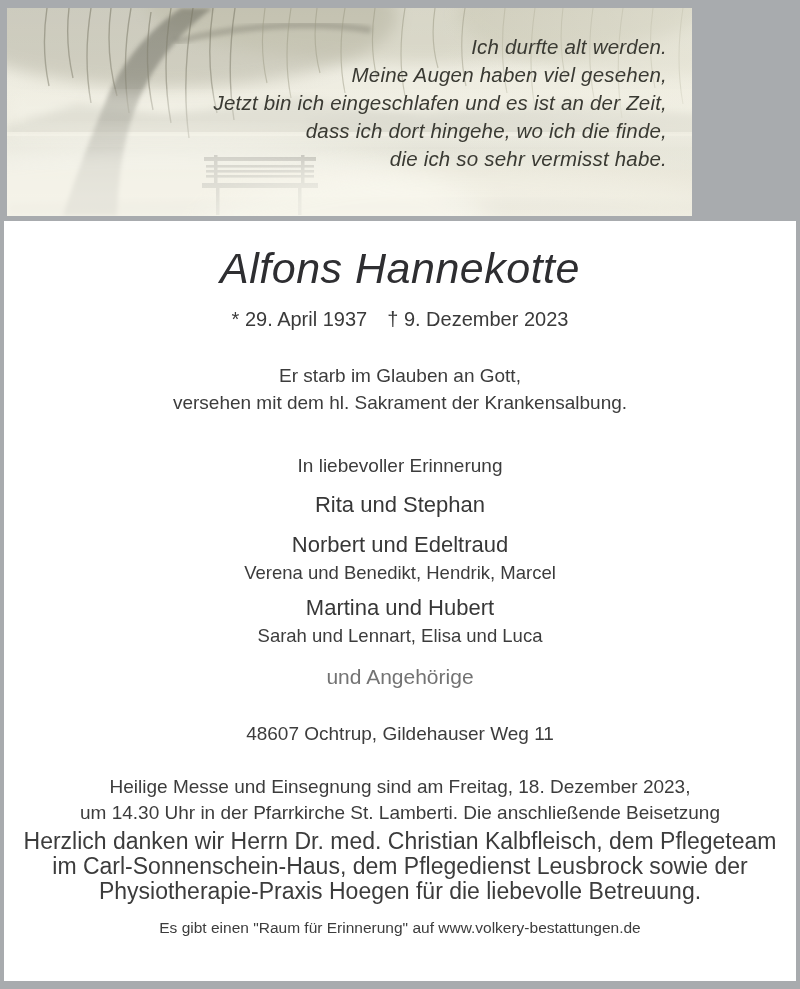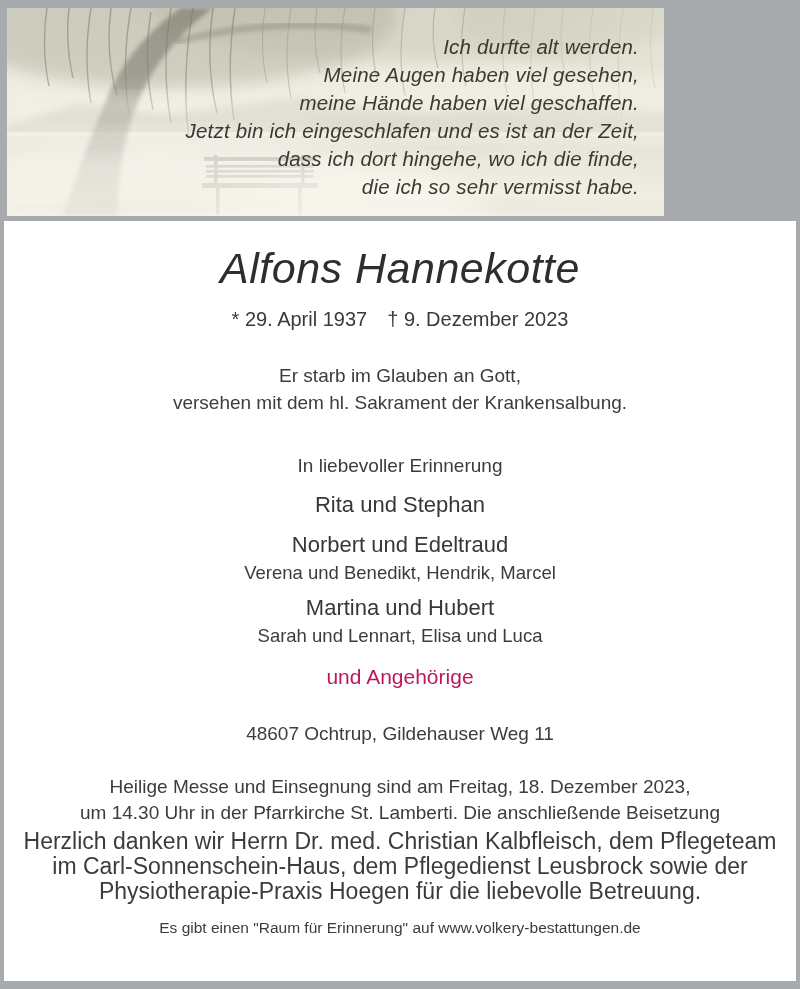--- a/index.html
+++ b/index.html
@@ -10,20 +10,21 @@
     font-family: "Liberation Sans", sans-serif;
   }
   .frame { position: absolute; left: 0; top: 0; width: 800px; height: 989px; }
 
   
   .photo-banner {
     position: absolute; left: 7px; top: 8px;
     width: 657px; height: 208px;
     background: linear-gradient(180deg, #f0efe6 0%, #ebe9dc 45%, #e3e1d2 100%);
     overflow: hidden;
+    padding-left: 28px;
   }
   .photo-banner svg { position: absolute; left: 0; top: 0; }
   .poem {
     position: absolute; right: 25px; top: 25px;
     text-align: right;
     font-style: italic;
     font-size: 20.5px;
     line-height: 28px;
     color: #3a3a33;
     letter-spacing: 0.2px;
@@ -56,21 +57,21 @@
     gap: 20px;
     color: #3a3a3a;
   }
   .faith { margin-top: 30px; font-size: 19px; line-height: 27px; }
   .memory-heading { margin-top: 38px; font-size: 19px; line-height: 24px; }
   .mourner-names { font-size: 22px; line-height: 26px; color: #373737; }
   .m1 { margin-top: 14px; }
   .m2 { margin-top: 14px; }
   .m3 { margin-top: 10px; }
   .mourner-children { margin-top: 3px; font-size: 18.5px; line-height: 24px; }
-  .relatives { margin-top: 16px; font-size: 21px; line-height: 26px; color: #be185d; }
+  .relatives { margin-top: 16px; font-size: 21px; line-height: 26px; color: #737373; }
   .address { margin-top: 32px; font-size: 19px; line-height: 24px; }
   .service { margin-top: 28px; font-size: 19px; line-height: 26px; }
   .thanks  { margin-top: 3px;  font-size: 23px; line-height: 25px; }
   .note    { margin-top: 14px; font-size: 15.5px; line-height: 20px; }
 </style>
 </head>
 <body>
 
 <div class="frame">
 
@@ -171,21 +172,20 @@
       <rect x="0" y="0" width="786" height="208" fill="url(#washV)"></rect>
       <ellipse cx="150" cy="215" rx="330" ry="85" fill="#fdfcf4" opacity="0.6" filter="url(#b14)"></ellipse>
       <ellipse cx="470" cy="225" rx="280" ry="70" fill="#fbfaf1" opacity="0.45" filter="url(#b14)"></ellipse>
       <rect x="0" y="86" width="786" height="48" fill="#f6f5ec" opacity="0.35" filter="url(#b8)"></rect>
       <rect x="430" y="0" width="356" height="208" fill="url(#washR)"></rect>
     </svg>
 
     <div class="poem">
       <div>Ich durfte alt werden.</div>
       <div>Meine Augen haben viel gesehen,</div>
-      <div>meine Hände haben viel geschaffen.</div>
       <div>Jetzt bin ich eingeschlafen und es ist an der Zeit,</div>
       <div>dass ich dort hingehe, wo ich die finde,</div>
       <div>die ich so sehr vermisst habe.</div>
     </div>
   </div>
 
   <div class="sheet">
 
     <div class="title">Alfons Hannekotte</div>
 

